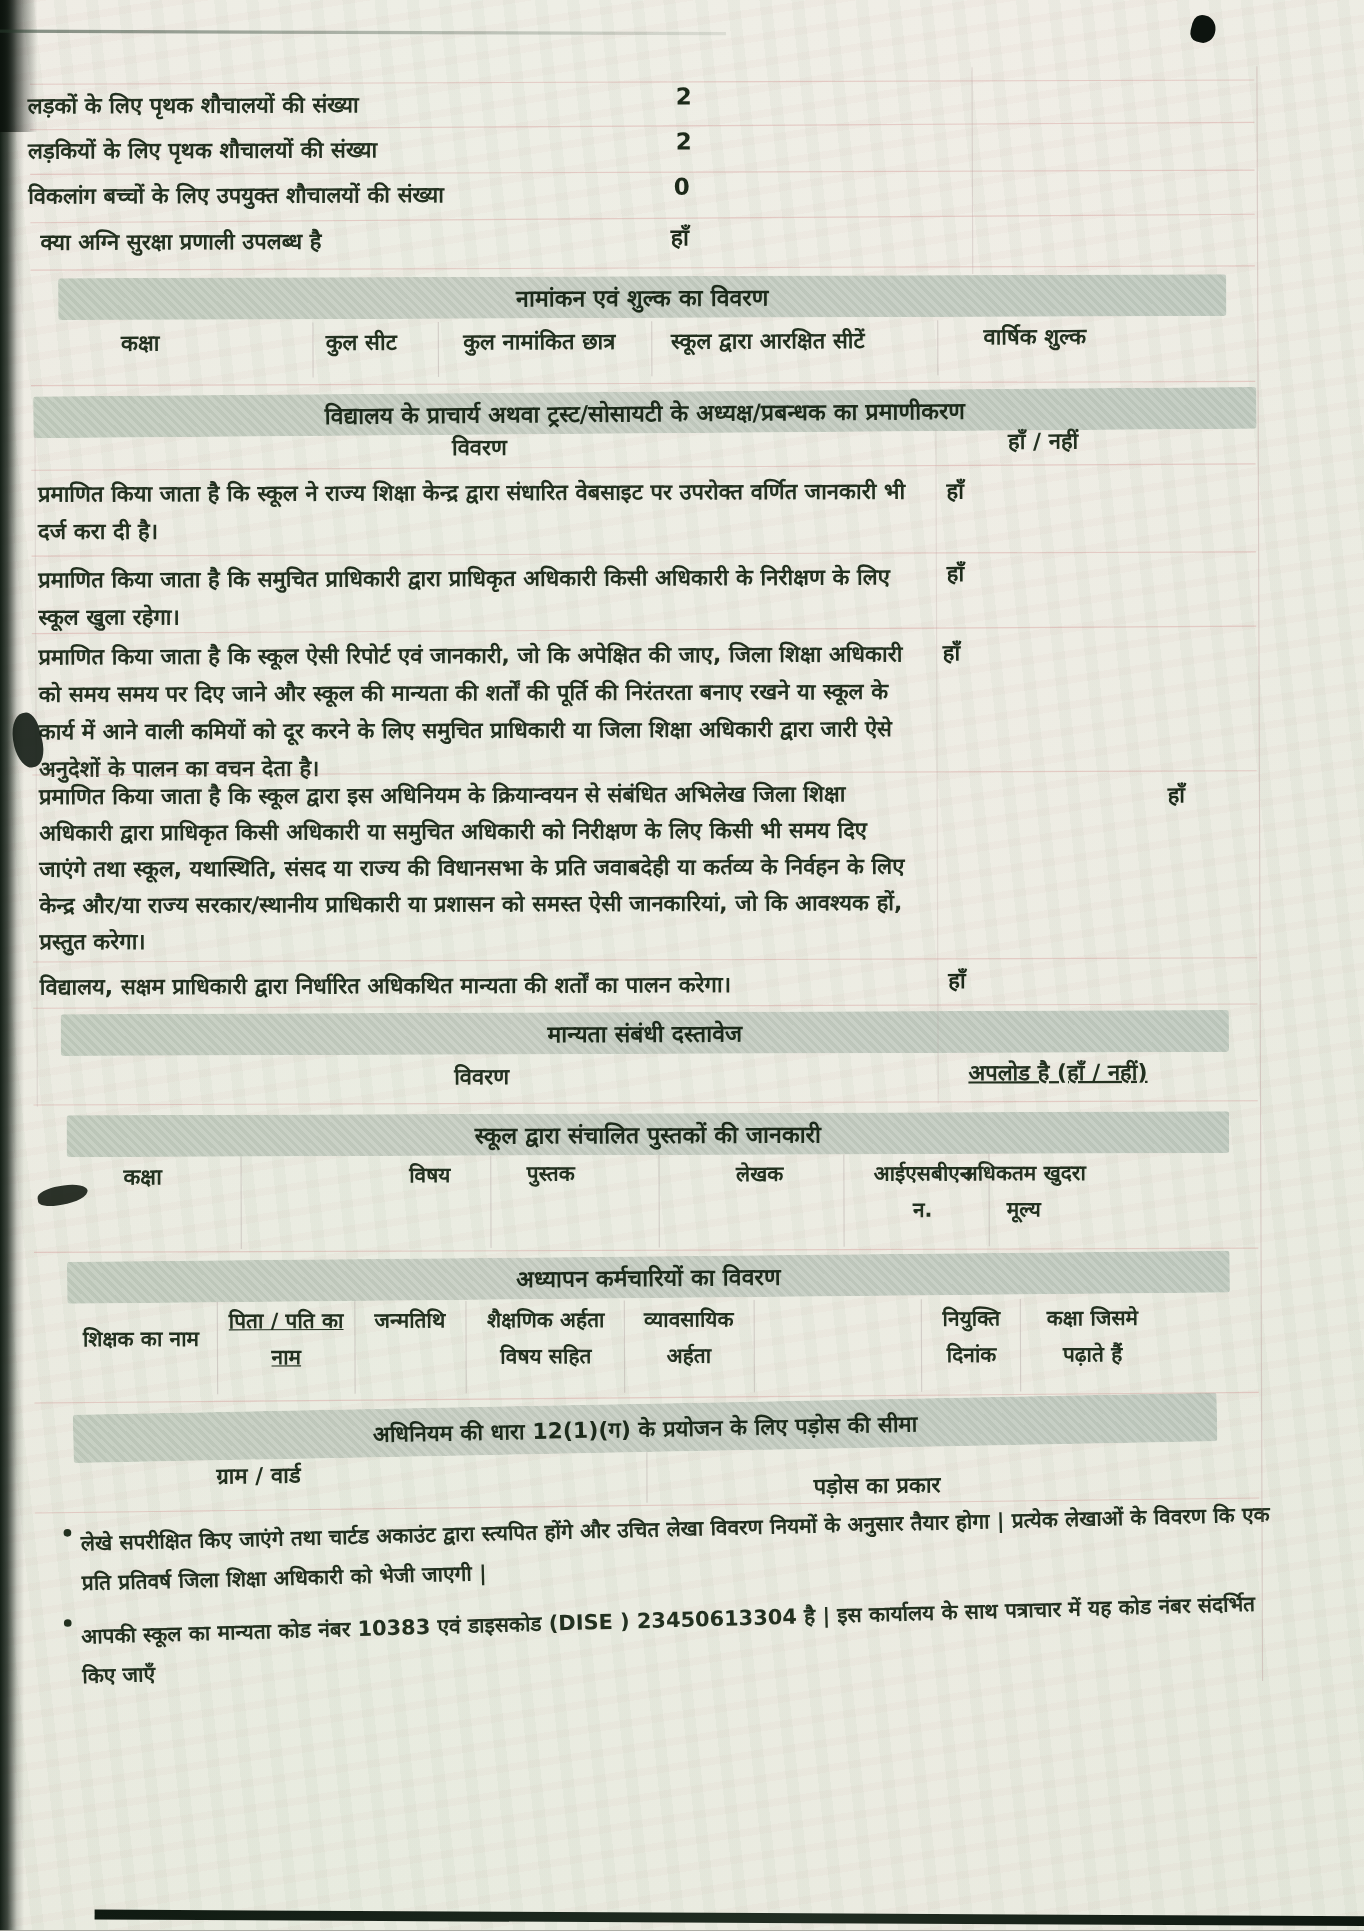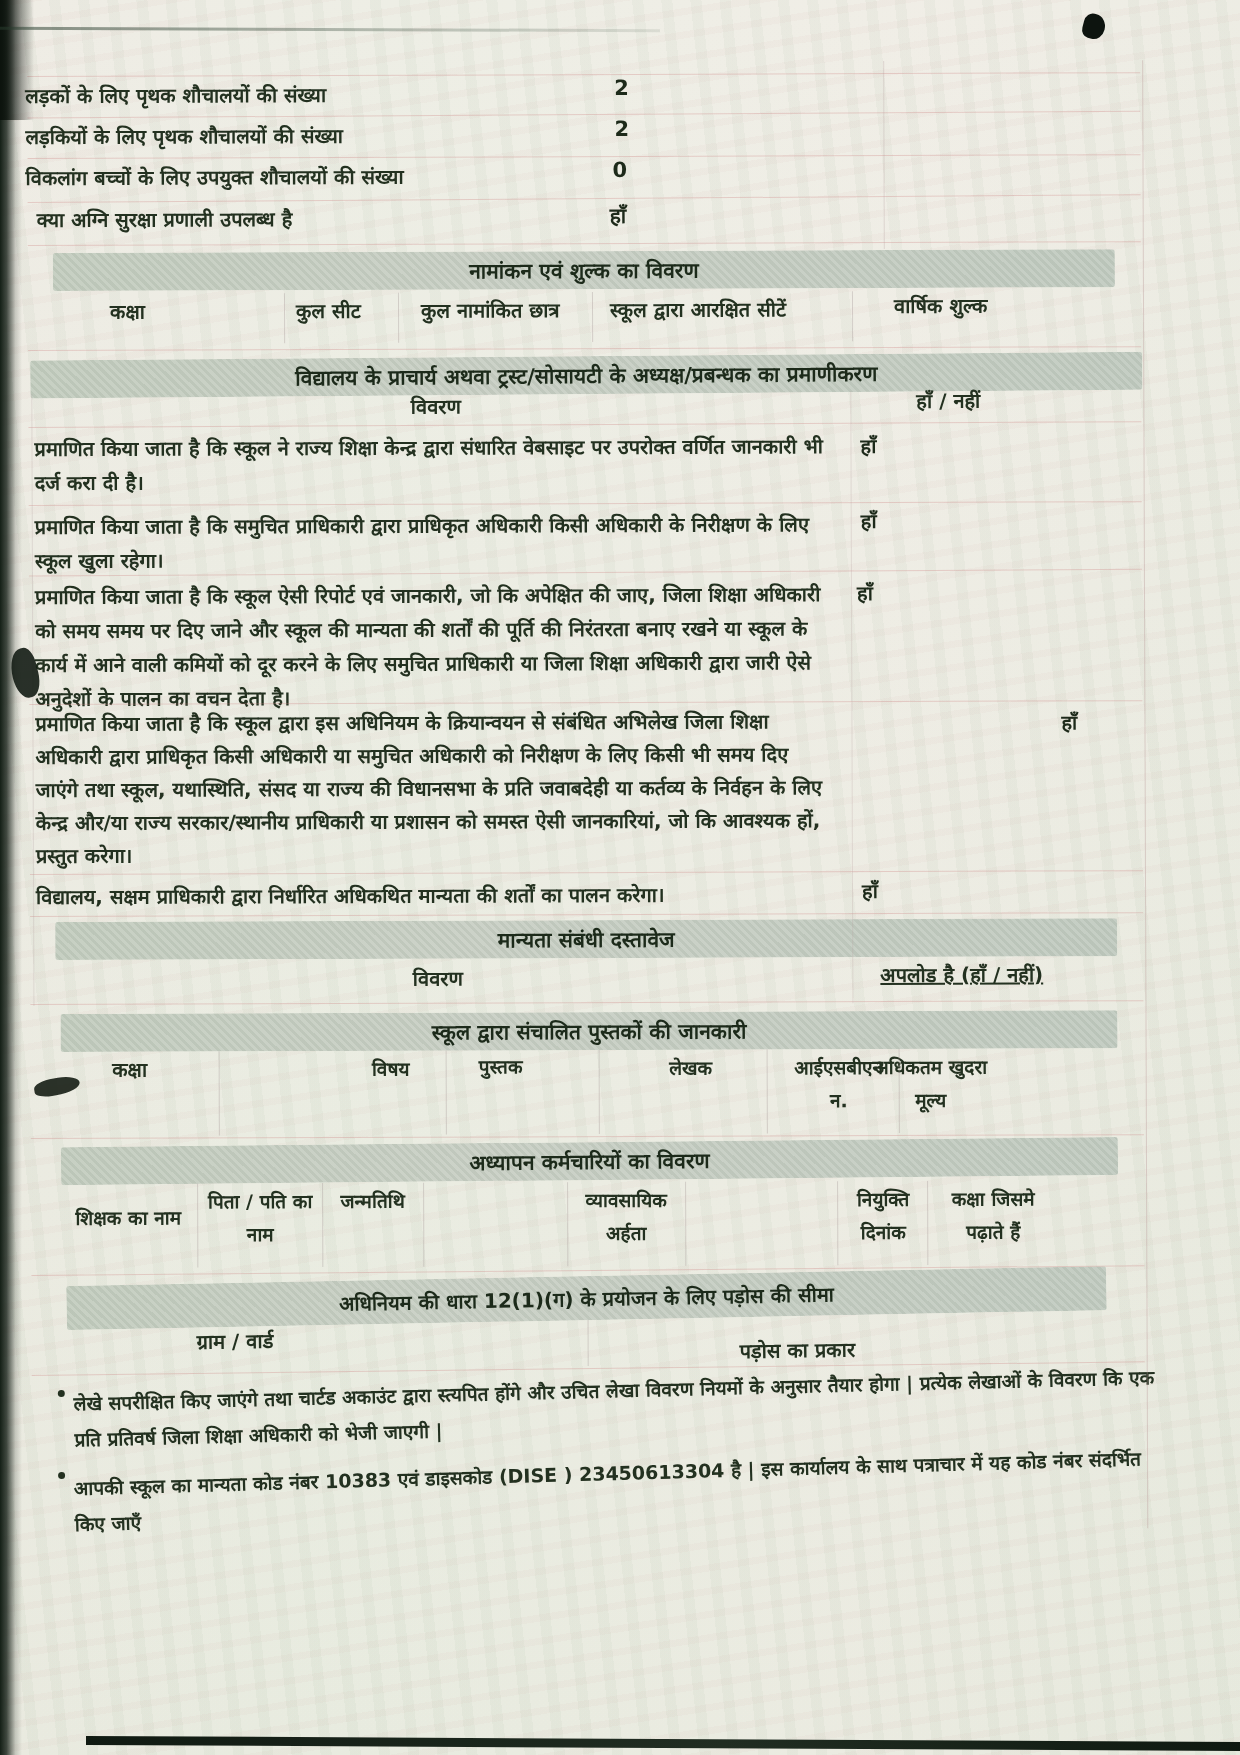--- a/index.html
+++ b/index.html
@@ -114,22 +114,23 @@
     <div class="vsep" style="left:218px;top:1050px;height:84px;"></div>
     <div class="vsep" style="left:445px;top:1050px;height:84px;"></div>
     <div class="vsep" style="left:598px;top:1050px;height:84px;"></div>
     <div class="vsep" style="left:766px;top:1050px;height:84px;"></div>
     <div class="vsep" style="left:898px;top:1050px;height:84px;"></div>
 
     <div class="band" style="left:60px;top:1142px;width:1057px;transform:rotate(-0.35deg);">
       <span>अध्यापन कर्मचारियों का विवरण</span>
     </div>
     <div class="cell" style="left:56px;top:1184px;width:142px;margin-top:16px;">शिक्षक का नाम</div>
-    <div class="cell" style="left:198px;top:1184px;width:122px;">पिता / पति का नाम</div>
+    <div class="cell" style="left:198px;top:1184px;width:122px;text-decoration:underline;">पिता / पति का नाम</div>
     <div class="cell" style="left:323px;top:1184px;width:97px;">जन्मतिथि</div>
+    <div class="cell" style="left:424px;top:1184px;width:142px;">शैक्षणिक अर्हता विषय सहित</div>
     <div class="cell" style="left:568px;top:1184px;width:114px;">व्यावसायिक अर्हता</div>
     <div class="cell" style="left:838px;top:1184px;width:88px;">नियुक्ति दिनांक</div>
     <div class="cell" style="left:930px;top:1184px;width:124px;">कक्षा जिसमे पढ़ाते हैं</div>
     <div class="vsep" style="left:196px;top:1182px;height:84px;"></div>
     <div class="vsep" style="left:321px;top:1182px;height:84px;"></div>
     <div class="vsep" style="left:422px;top:1182px;height:84px;"></div>
     <div class="vsep" style="left:566px;top:1182px;height:84px;"></div>
     <div class="vsep" style="left:684px;top:1182px;height:84px;"></div>
     <div class="vsep" style="left:836px;top:1182px;height:84px;"></div>
     <div class="vsep" style="left:926px;top:1182px;height:84px;"></div>

